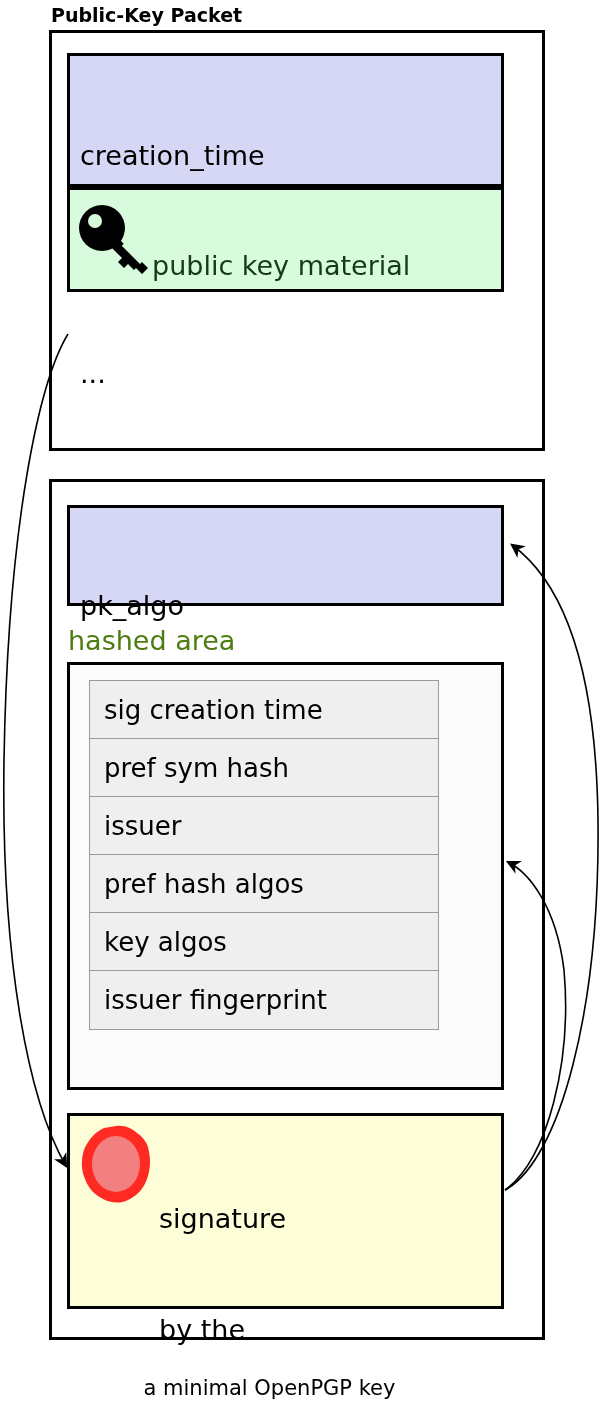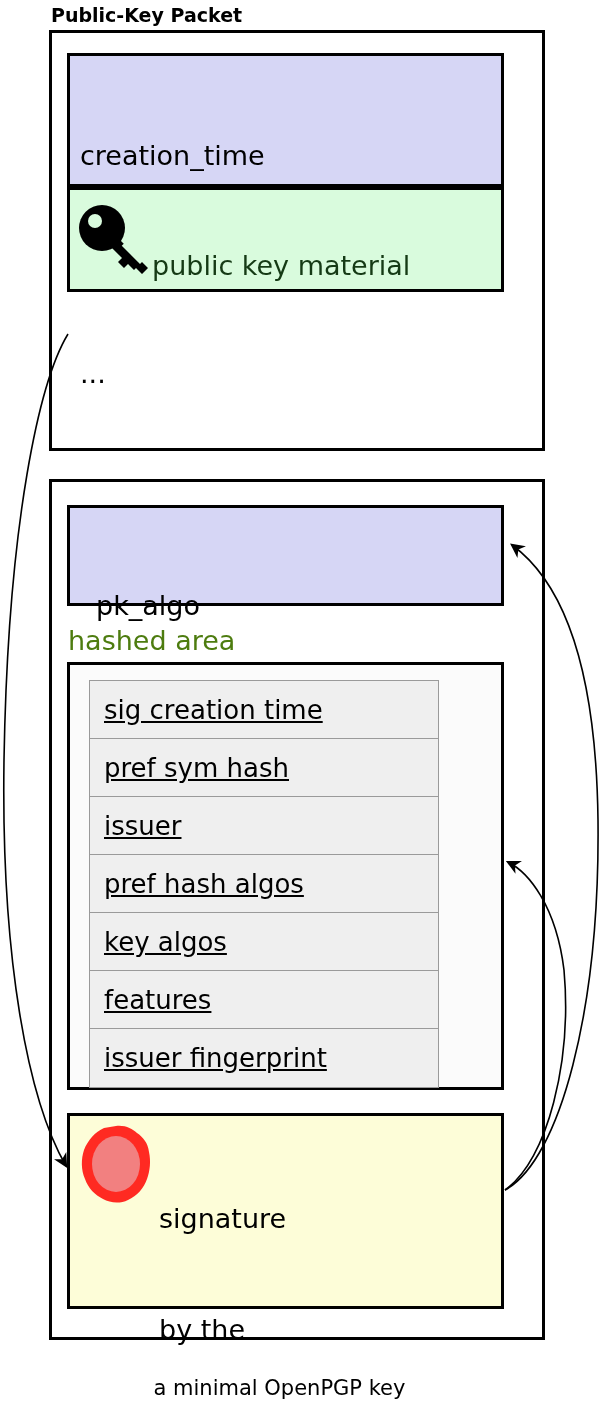--- a/index.html
+++ b/index.html
@@ -73,21 +73,21 @@
   .field-list {
     position: absolute;
     font-size: 27px;
     line-height: 35px;
     color: #000;
     white-space: pre;
   }
   #pk-fields      { left: 80px; top: 68px; }
   #sig-fields     { left: 80px; top: 518px; }
 
-  .field-line { display: block; text-align: center; }
+  .field-line { display: block; }
   .field-ellipsis { display: block; margin-top: 8px; }
 
   
   #pk-material-label {
     position: absolute;
     left: 152px; top: 220px;
     font-size: 27px;
     line-height: 36px;
     color: #153a15;
     white-space: nowrap;
@@ -118,21 +118,20 @@
     background: #fbfbfb;
     box-sizing: border-box;
   }
   #subpacket-list {
     position: absolute;
     left: 89px; top: 680px;
     width: 350px;
     box-sizing: border-box;
     border: 1px solid #9a9a9a;
     background: #84cc16;
-    text-decoration: underline;
   }
   .subpacket-row {
     box-sizing: border-box;
     height: 58px;
     line-height: 58px;
     padding-left: 14px;
     font-size: 26px;
     color: #000;
     border-bottom: 1px solid #9a9a9a;
     white-space: nowrap;
@@ -152,21 +151,21 @@
     font-size: 27px;
     line-height: 37px;
     color: #000;
     white-space: pre;
   }
   #sig-text span { display: block; }
 
   
   #caption {
     position: absolute;
-    left: 16px; top: 1376px;
+    left: 6px; top: 1376px;
     width: 527px;
     text-align: center;
     font-size: 21px;
     color: #000;
   }
 
   
   #arrows {
     position: absolute;
     left: 0; top: 0;
@@ -217,21 +216,20 @@
   <div id="hashed-area-label">hashed area</div>
 
   <div id="hashed-area-box"></div>
 
   <div id="subpacket-list">
     <div class="subpacket-row">sig creation time</div>
     <div class="subpacket-row">pref sym hash</div>
     <div class="subpacket-row">issuer</div>
     <div class="subpacket-row">pref hash algos</div>
     <div class="subpacket-row">key algos</div>
-    <div class="subpacket-row">features</div>
     <div class="subpacket-row">issuer fingerprint</div>
   </div>
 
   <div class="sub-box" id="sig-sigdata-box"></div>
 
   <svg id="seal-icon" viewBox="0 0 74 80">
     <path fill="#ff2a22" d="M37 2
       C47 1 53 5 58 9 C64 13 69 19 70 28
       C72 37 71 47 68 55 C65 64 58 72 49 76
       C41 80 31 79 24 75 C16 71 9 64 6 55

